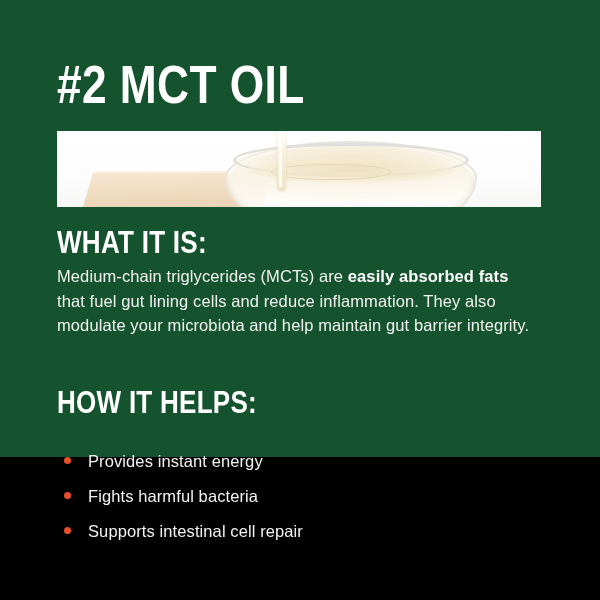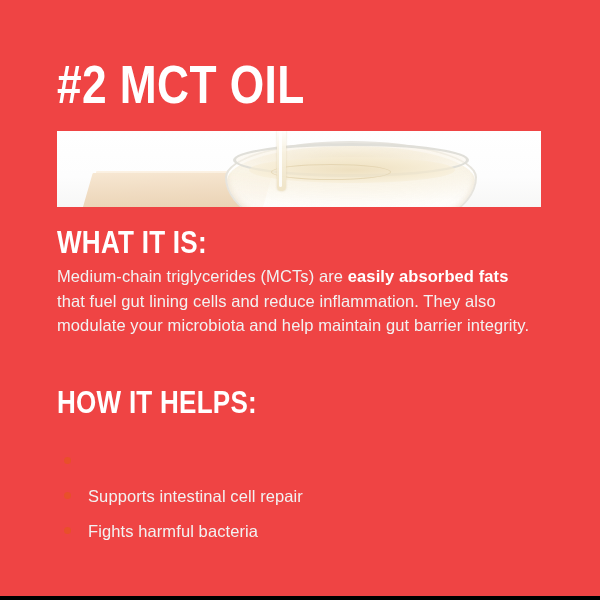--- a/index.html
+++ b/index.html
@@ -10,22 +10,22 @@
     overflow:hidden;
   }
 
   body {
     font-family:"Liberation Sans", sans-serif;
     -webkit-font-smoothing:antialiased;
   }
 
   .card {
     position:relative;
-    width:600px; height:596px;
-    background:#ef4444;
+    width:600px; height:457px;
+    background:#14532d;
   }
 
   
   .title {
     position:absolute;
     left:57px; top:55px;
     font-family:"Liberation Sans", sans-serif;
     font-weight:bold;
     font-size:54px;
     line-height:58px;
@@ -199,24 +199,25 @@
 
   <p class="body-copy">
     <span>Medium-chain triglycerides (MCTs) are </span><b>easily absorbed fats</b><span> that fuel gut lining cells and reduce inflammation. They also modulate your microbiota and help maintain gut barrier integrity.</span>
   </p>
 
   <div class="heading h-how">HOW IT HELPS:</div>
 
   <ul class="bullets">
     <li class="bullet-row">
       <span class="bullet-dot"></span>
+      <span class="bullet-text">Provides instant energy</span>
+    </li>
+    <li class="bullet-row">
+      <span class="bullet-dot"></span>
+      <span class="bullet-text">Fights harmful bacteria</span>
     </li>
     <li class="bullet-row">
       <span class="bullet-dot"></span>
       <span class="bullet-text">Supports intestinal cell repair</span>
     </li>
-    <li class="bullet-row">
-      <span class="bullet-dot"></span>
-      <span class="bullet-text">Fights harmful bacteria</span>
-    </li>
   </ul>
 
 </div>
 
 </body></html>

